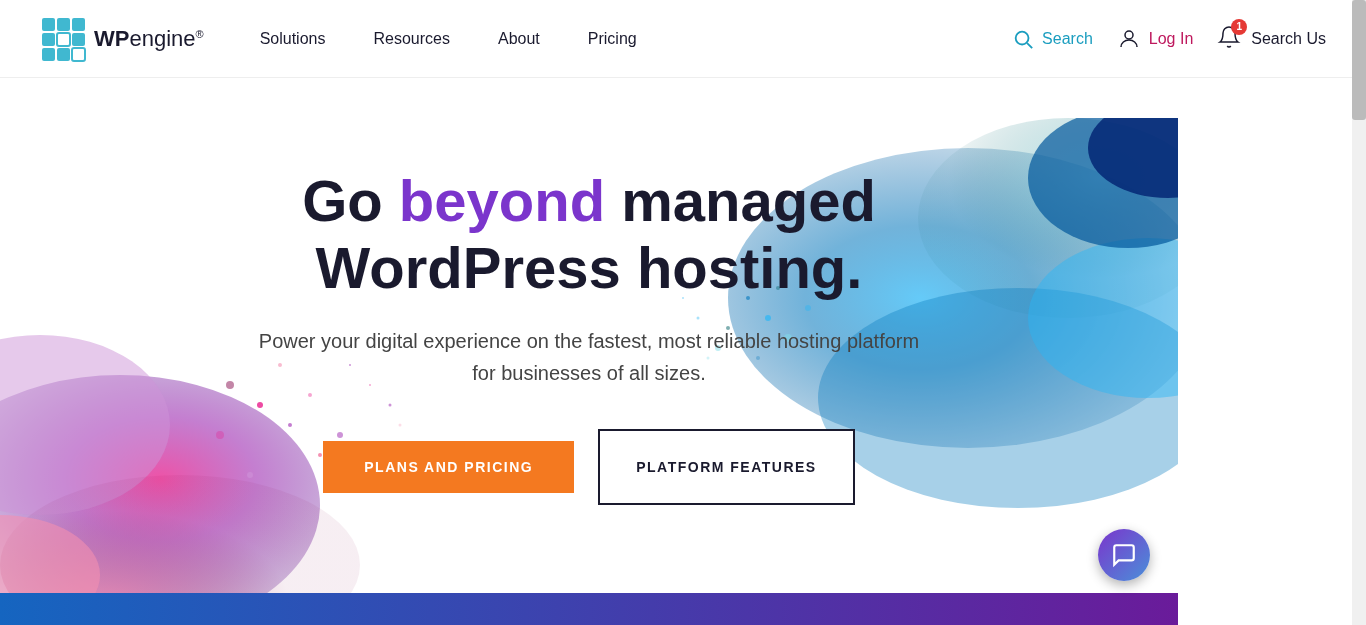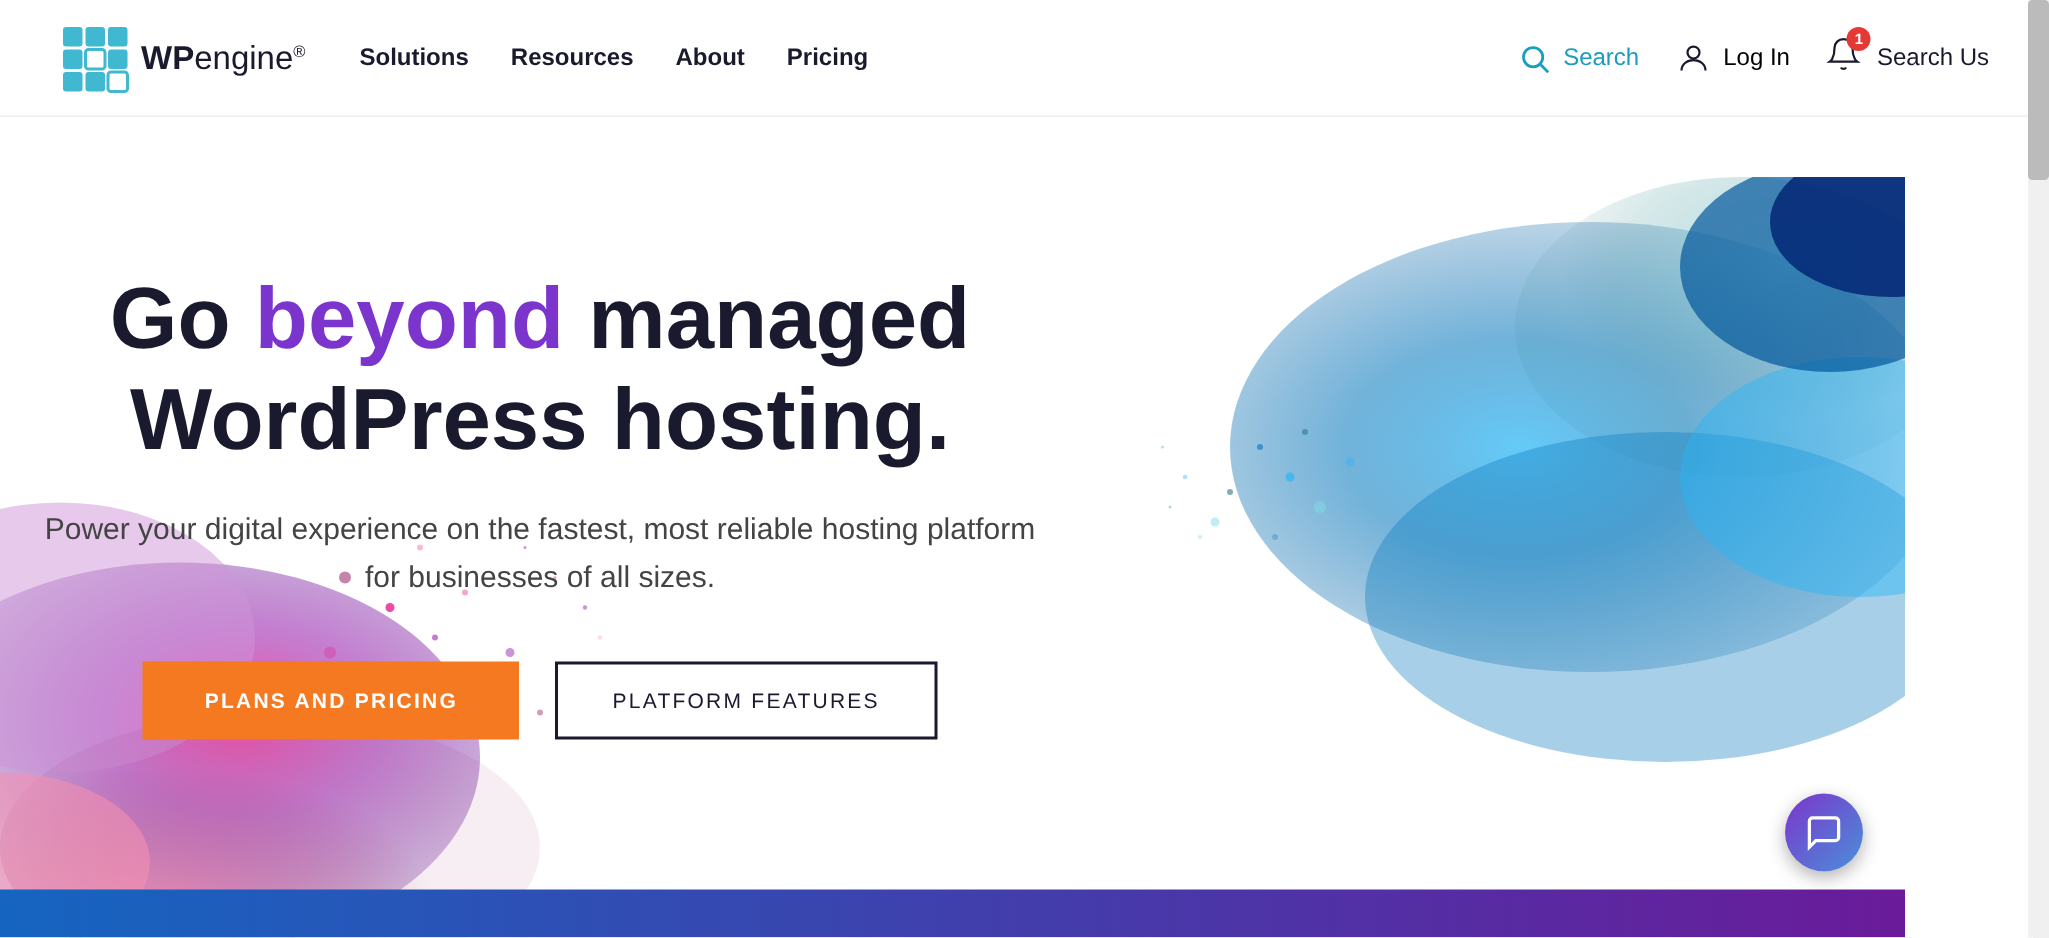--- a/index.html
+++ b/index.html
@@ -43,21 +43,22 @@
     .nav-links {
       display: flex;
       align-items: center;
       gap: 28px;
       list-style: none;
     }
     .nav-links a {
       text-decoration: none;
       color: #1a1a2e;
       font-size: 16px;
-      font-weight: 700;
+      font-weight: 400;
+      margin-left: 20px;
     }
     .nav-right {
       display: flex;
       align-items: center;
       gap: 24px;
       justify-content: flex-end;
     }
     .nav-search {
       display: flex;
       align-items: center;
@@ -72,21 +73,21 @@
       height: 22px;
       stroke: #1a9dbf;
       fill: none;
       stroke-width: 2;
     }
     .nav-login {
       display: flex;
       align-items: center;
       gap: 8px;
       cursor: pointer;
-      color: #000000;
+      color: #be185d;
       font-size: 16px;
       font-weight: 500;
     }
     .user-icon-svg {
       width: 24px;
       height: 24px;
       stroke: #1a1a2e;
       fill: none;
       stroke-width: 1.5;
     }
@@ -121,26 +122,27 @@
       width: 16px;
       height: 16px;
       display: flex;
       align-items: center;
       justify-content: center;
     }
 
     
     .hero {
       position: relative;
-      width: 1270px;
+      width: 1178px;
       height: 547px;
       background: #fff;
       overflow: hidden;
       display: flex;
       flex-direction: column;
+      align-items: center;
       justify-content: center;
     }
 
     
     .hero-bg {
       position: absolute;
       inset: 0;
       pointer-events: none;
       overflow: hidden;
     }
@@ -202,23 +204,23 @@
       font-weight: 700;
       letter-spacing: 1.5px;
       text-transform: uppercase;
       cursor: pointer;
       min-width: 220px;
     }
     .btn-secondary {
       background: #fff;
       color: #1a1a2e;
       border: 2px solid #1a1a2e;
-      padding: 16px 36px;
+      padding: 28px 36px;
       font-size: 14px;
-      font-weight: 400;
+      font-weight: 700;
       letter-spacing: 1.5px;
       text-transform: uppercase;
       cursor: pointer;
       min-width: 220px;
     }
 
     
     .bottom-bar {
       position: absolute;
       bottom: 0;

